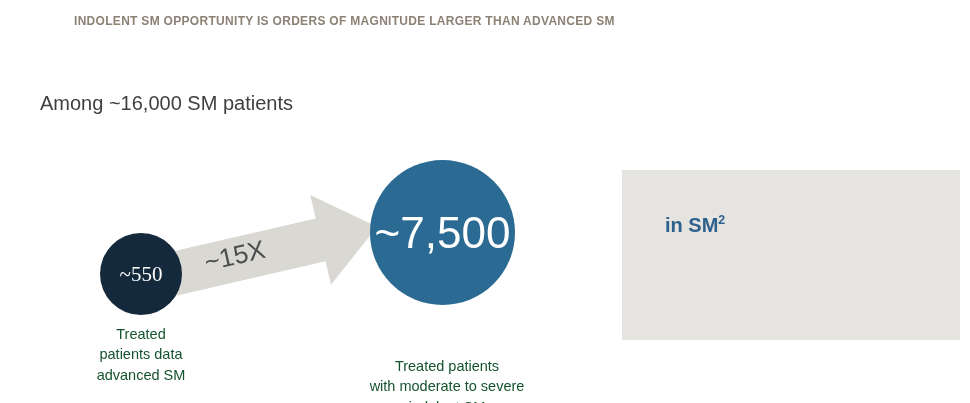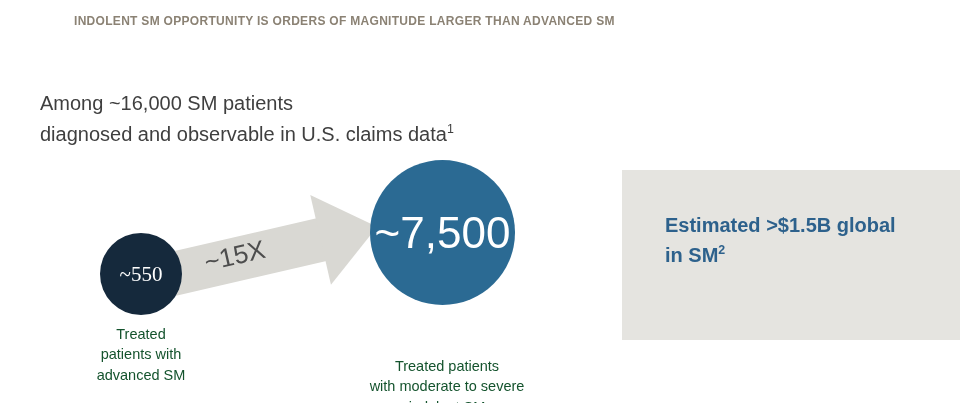--- a/index.html
+++ b/index.html
@@ -113,53 +113,49 @@
 </style>
 </head>
 <body>
 
 <div class="slide">
 
   <div class="title">INDOLENT SM OPPORTUNITY IS ORDERS OF MAGNITUDE LARGER THAN ADVANCED SM</div>
 
   <div class="subtitle">
     <div>Among ~16,000 SM patients</div>
-    <div>
-      <span>diagnosed and observable in U.S. claims data</span><sup>1</sup>
-    </div>
   </div>
 
   <div class="arrow-wrap">
     <div class="arrow-shaft"></div>
     <div class="arrow-head"></div>
     <div class="arrow-label">~15X</div>
   </div>
 
   <div class="circle circle-small">
     <span>~550</span>
   </div>
 
   <div class="circle circle-large">
     <span>~7,500</span>
   </div>
 
   <div class="caption caption-small">
     <div>Treated</div>
-    <div>patients with</div>
+    <div>patients data</div>
     <div>advanced SM</div>
   </div>
 
   <div class="caption caption-large">
     <div>Treated patients</div>
     <div>with moderate to severe</div>
     <div>indolent SM</div>
   </div>
 
   <div class="callout">
     <div class="callout-text">
-      <div>Estimated &gt;$1.5B global</div>
       <div>
         <span>in SM</span><sup>2</sup>
       </div>
     </div>
   </div>
 
 </div>
 
 </body></html>

